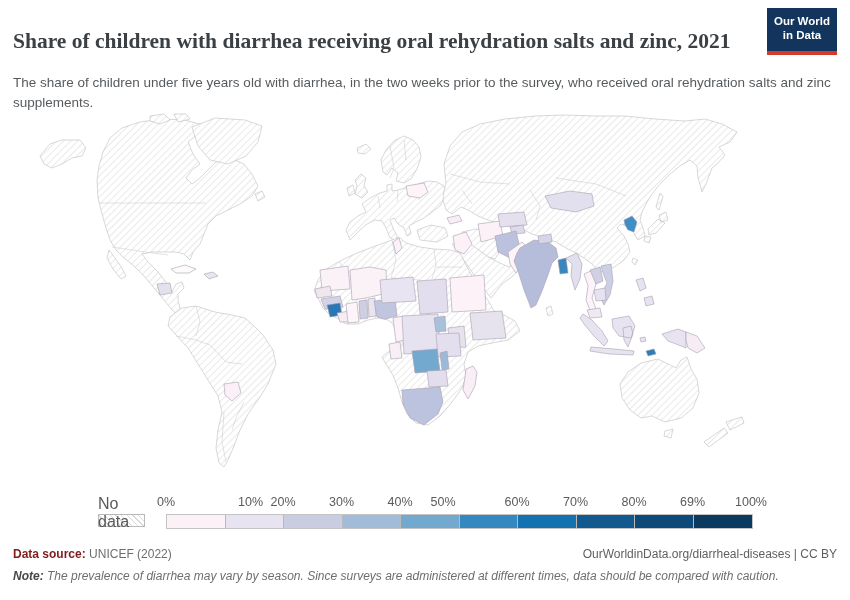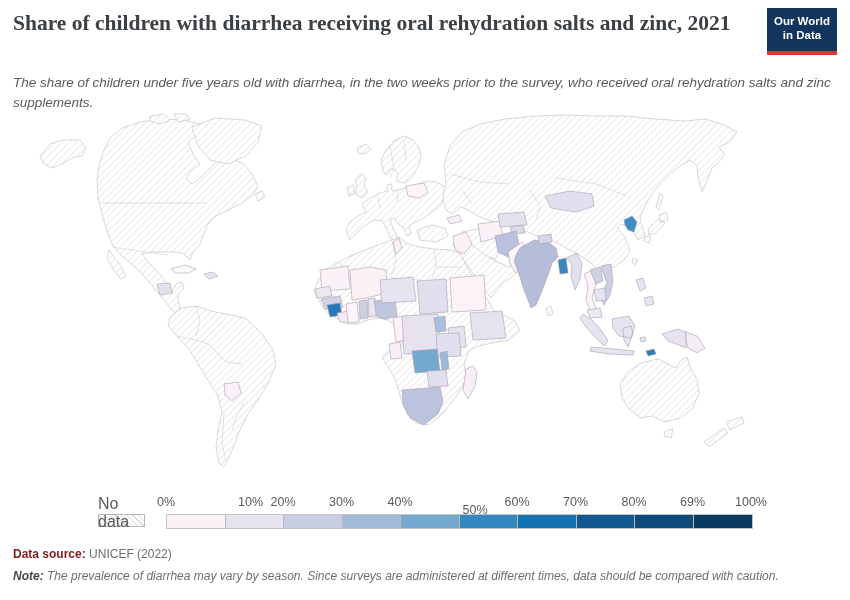--- a/index.html
+++ b/index.html
@@ -1,27 +1,27 @@
 <!DOCTYPE html>
 <html><head>
 <meta charset="utf-8">
 <style>
   html,body{margin:0;padding:0;}
   body{
     width:850px;height:600px;position:relative;background:#ffffff;
     font-family:"Liberation Sans", sans-serif;overflow:hidden;
   }
   .title{
-    position:absolute;left:13px;top:10px;width:730px;
+    position:absolute;left:13px;top:28px;width:730px;
     font-family:"Liberation Serif", serif;
     font-size:21.5px;font-weight:700;color:#3b4045;line-height:27px;
   }
   .subtitle{
     position:absolute;left:13px;top:73px;width:822px;
-    font-size:13.5px;color:#575b5e;line-height:19.5px;font-style:italic;
+    font-size:13.5px;color:#575b5e;line-height:19.5px;
   }
   .logo{
     position:absolute;top:8px;right:13px;background:#13345c;
     border-bottom:4px solid #d23b2e;color:#ffffff;text-align:center;
     font-size:11.5px;font-weight:700;line-height:13.5px;padding:7px 7px 9px 7px;
   }
   .map-wrap{position:absolute;left:0;top:112px;width:850px;height:380px;}
   
   .legend-nodata{position:absolute;left:98px;top:495px;width:47px;}
   .legend-nodata .lbl{display:block;font-size:16px;color:#5a5a5a;height:19px;}
@@ -149,21 +149,21 @@
   <span class="lbl">No data</span>
   <div class="swatch"></div>
 </div>
 <div class="legend-scale">
   <div class="legend-ticks">
       <span class="tick" style="left: 0px;">0%</span>
       <span class="tick" style="left: 58.5px; margin-left: 26px;">10%</span>
       <span class="tick" style="left: 117px;">20%</span>
       <span class="tick" style="left: 175.5px;">30%</span>
       <span class="tick" style="left: 234px;">40%</span>
-      <span class="tick" style="left: 309px; margin-top: 8px;">50%</span>
+      <span class="tick" style="left: 277px;">50%</span>
       <span class="tick" style="left: 351px;">60%</span>
       <span class="tick" style="left: 409.5px;">70%</span>
       <span class="tick" style="left: 468px;">80%</span>
       <span class="tick" style="left: 526.5px;">69%</span>
       <span class="tick" style="left: 585px;">100%</span>
     </div>
   <div class="legend-bins">
       <div class="bin" title="0-10%" style="background: rgb(252, 241, 247);"></div>
       <div class="bin" title="10-20%" style="background: rgb(232, 227, 240);"></div>
       <div class="bin" title="20-30%" style="background: rgb(201, 205, 226);"></div>
@@ -173,17 +173,18 @@
       <div class="bin" title="60-70%" style="background: rgb(20, 114, 176);"></div>
       <div class="bin" title="70-80%" style="background: rgb(17, 89, 143);"></div>
       <div class="bin" title="80-90%" style="background: rgb(13, 74, 121);"></div>
       <div class="bin" title="90-100%" style="background: rgb(10, 58, 95);"></div>
     </div>
 </div>
 
 <div class="footer-line1">
   <span class="src-label">Data source:</span>
   <span>UNICEF (2022)</span>
+  <a class="link" href="#">OurWorldinData.org/diarrheal-diseases | CC BY</a>
 </div>
 <div class="footer-line2">
   <span class="note-label">Note:</span>
   <span>The prevalence of diarrhea may vary by season. Since surveys are administered at different times, data should be compared with caution.</span>
 </div>
 
 </body></html>

